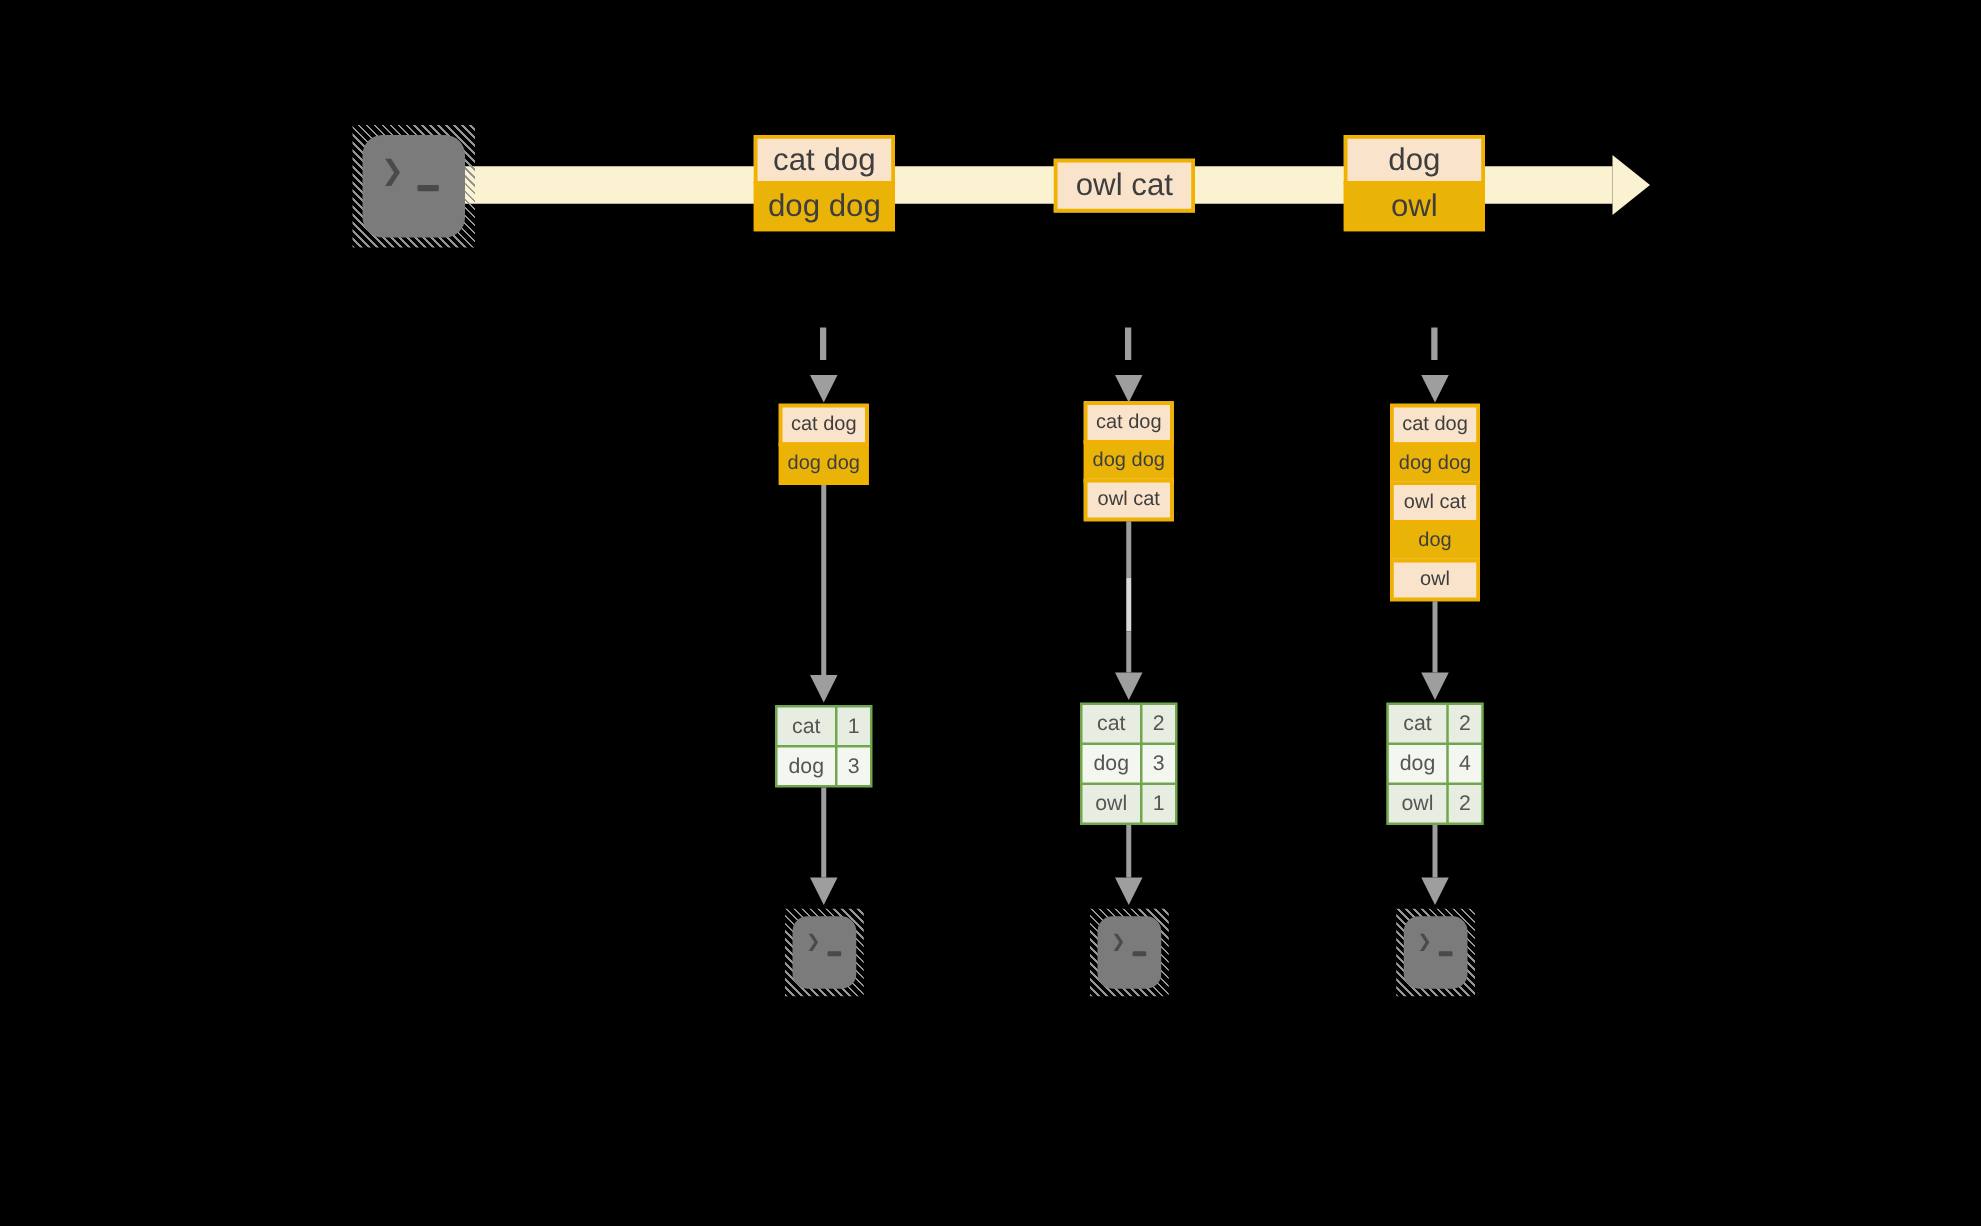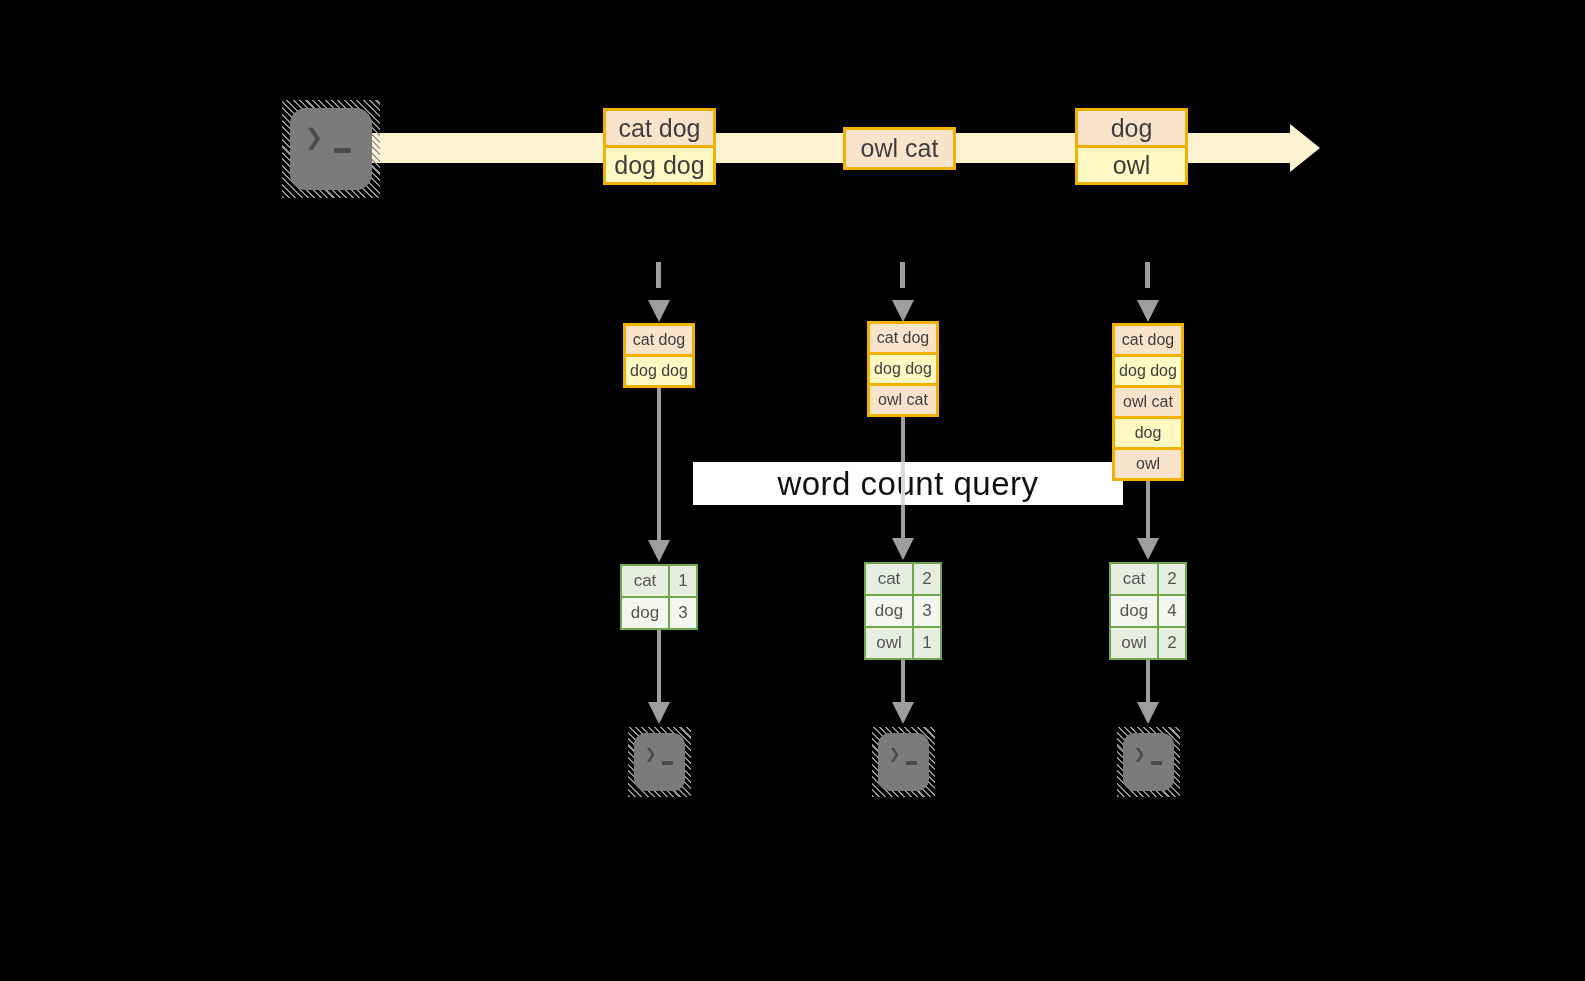--- a/index.html
+++ b/index.html
@@ -5,21 +5,21 @@
   html,body{margin:0;padding:0;background:#000;}
   .canvas{position:relative;width:1585px;height:981px;background:#000;overflow:hidden;
           font-family:"Liberation Sans",sans-serif;}
 
   
   .vstack{position:absolute;display:flex;flex-direction:column;}
   .cell{box-sizing:border-box;border:3px solid #F0B100;display:flex;align-items:center;
         justify-content:center;color:#3E3E3E;}
   .vstack .cell + .cell{margin-top:-3px;}
   .peach{background:#FAE3CB;}
-  .cream{background:#fef9c3;}
+  .cream{background:#eab308;}
   .stream-cell{width:113px;height:40px;font-size:25px;}
   .stream-cell.single{height:43px;}
   .stack-cell{width:72px;height:34px;font-size:16px;}
 
   
   .stream-shaft{position:absolute;left:372px;top:133px;width:918px;height:30px;background:#FBF2D2;}
   .stream-head{position:absolute;left:1290px;top:124px;width:0;height:0;
                border-top:24px solid transparent;border-bottom:24px solid transparent;
                border-left:30px solid #FBF2D2;}
 
@@ -56,21 +56,20 @@
   .chev.small{left:11px;top:11px;font-size:19px;}
   .uscore{position:absolute;background:#4A4A4A;border-radius:1px;}
   .uscore.big{left:44px;top:40px;width:17px;height:5px;}
   .uscore.small{left:28px;top:28px;width:11px;height:4px;}
 </style>
 </head>
 <body>
 
 <div class="canvas">
 
-  <div class="banner">word count query</div>
 
   <div class="stream-shaft"></div>
   <div class="stream-head"></div>
 
   <div class="terminal" style="left:282px;top:100px;width:98px;height:98px;">
     <div class="term-inner big">
       <span class="chev big">❯</span>
       <span class="uscore big"></span>
     </div>
   </div>

